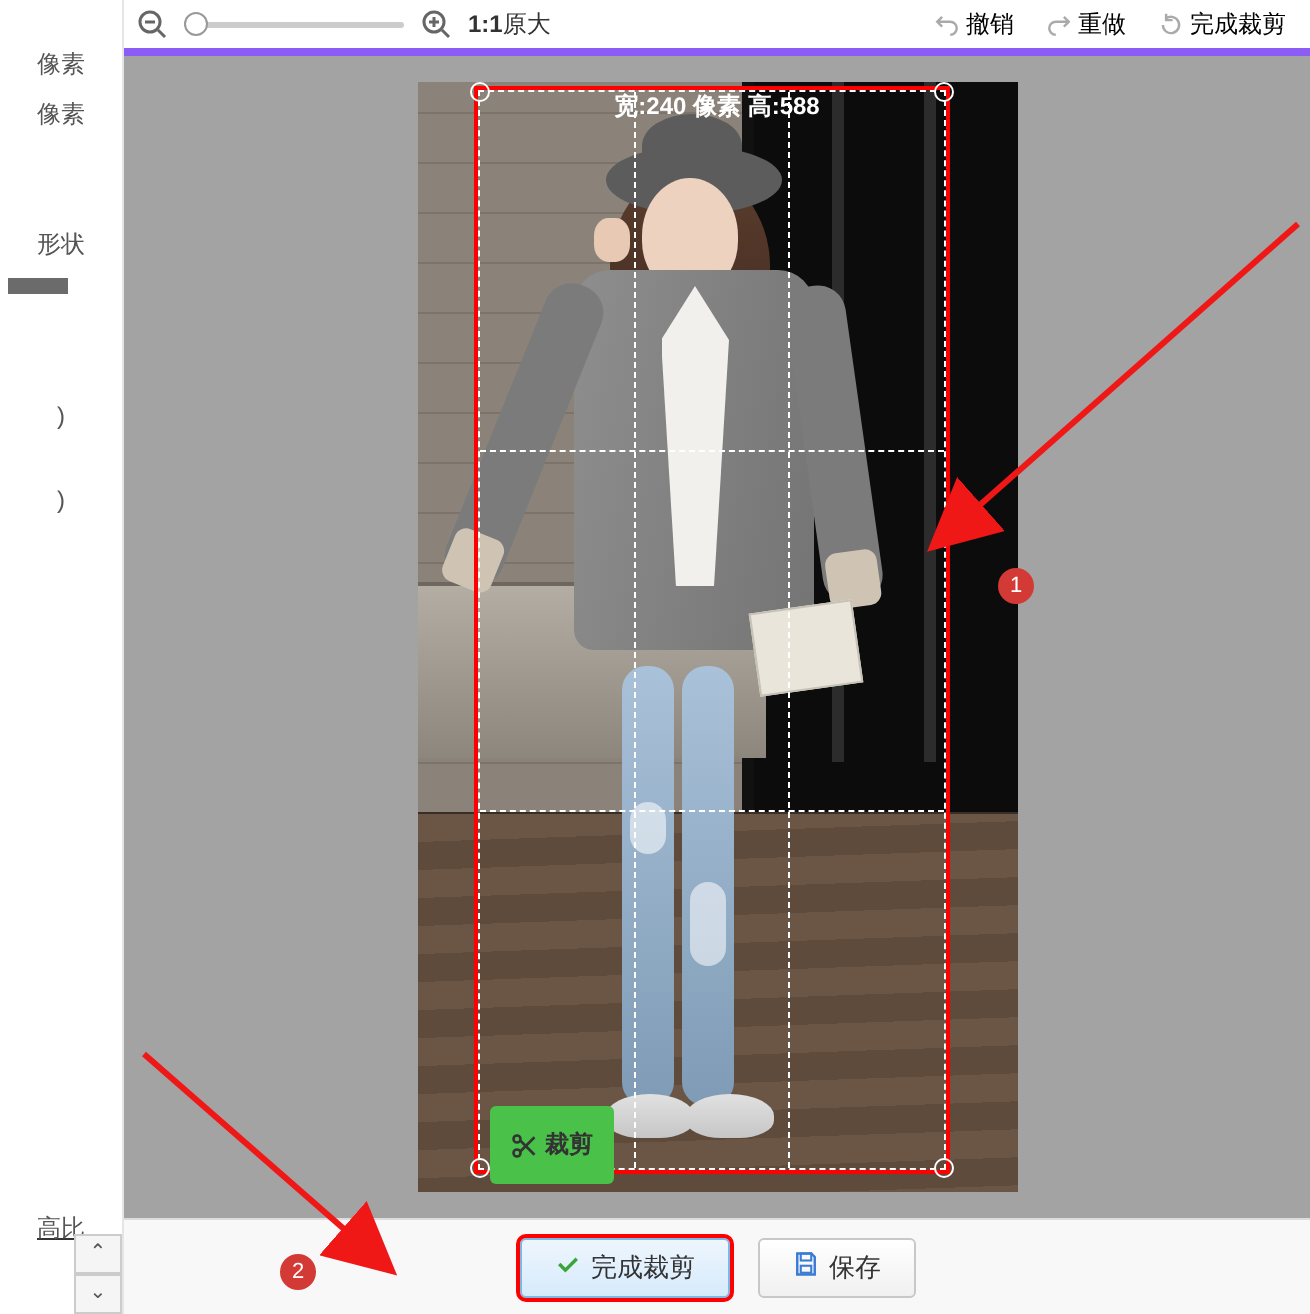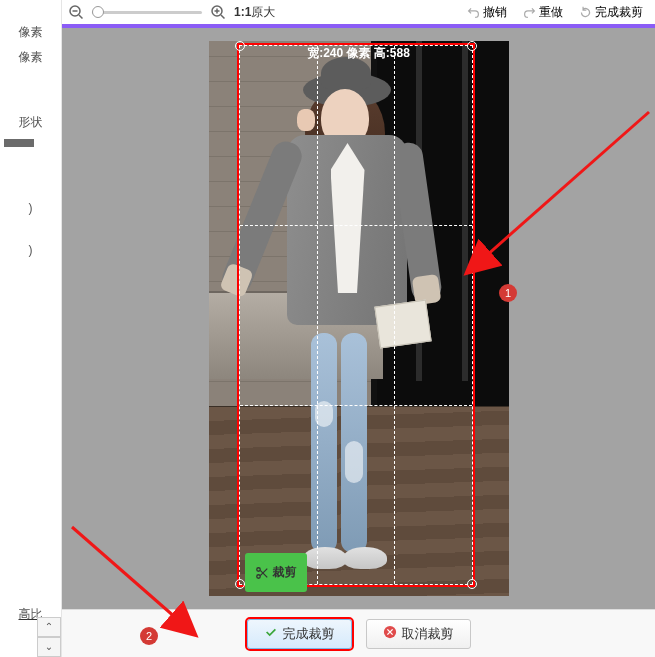--- a/index.html
+++ b/index.html
@@ -421,24 +421,25 @@
 
   <div class="bottom-bar">
     <div class="btn primary">
       <svg viewBox="0 0 16 16">
           <path d="M3 8l3.5 3.5L13 5" fill="none" stroke="#3aa63a" stroke-width="2"></path>
         </svg>
       <span>完成裁剪</span>
     </div>
     <div class="btn">
       <svg viewBox="0 0 16 16">
-          <circle cx="8" cy="8" r="7" fill="#e04b4b"></circle>
-          <path d="M5 5l6 6M11 5l-6 6" stroke="#fff" stroke-width="1.6"></path>
-        </svg>
-      <span>取消裁剪</span>
+          <path d="M3 2h8l2 2v10H3z" fill="none" stroke="#3a7bd5" stroke-width="1.4"></path>
+          <rect x="5" y="2" width="6" height="4" fill="none" stroke="#3a7bd5" stroke-width="1.2"></rect>
+          <rect x="5" y="9" width="6" height="4" fill="none" stroke="#3a7bd5" stroke-width="1.2"></rect>
+        </svg>
+      <span>保存</span>
     </div>
   </div>
 </div>
 
 <svg class="arrow" style="left:0;top:0;width:655px;height:657px;">
   <defs>
     <marker id="ah" markerWidth="12" markerHeight="12" refX="2" refY="6" orient="auto">
       <path d="M0 0 L12 6 L0 12 z" fill="#f01717"></path>
     </marker>
   </defs>

